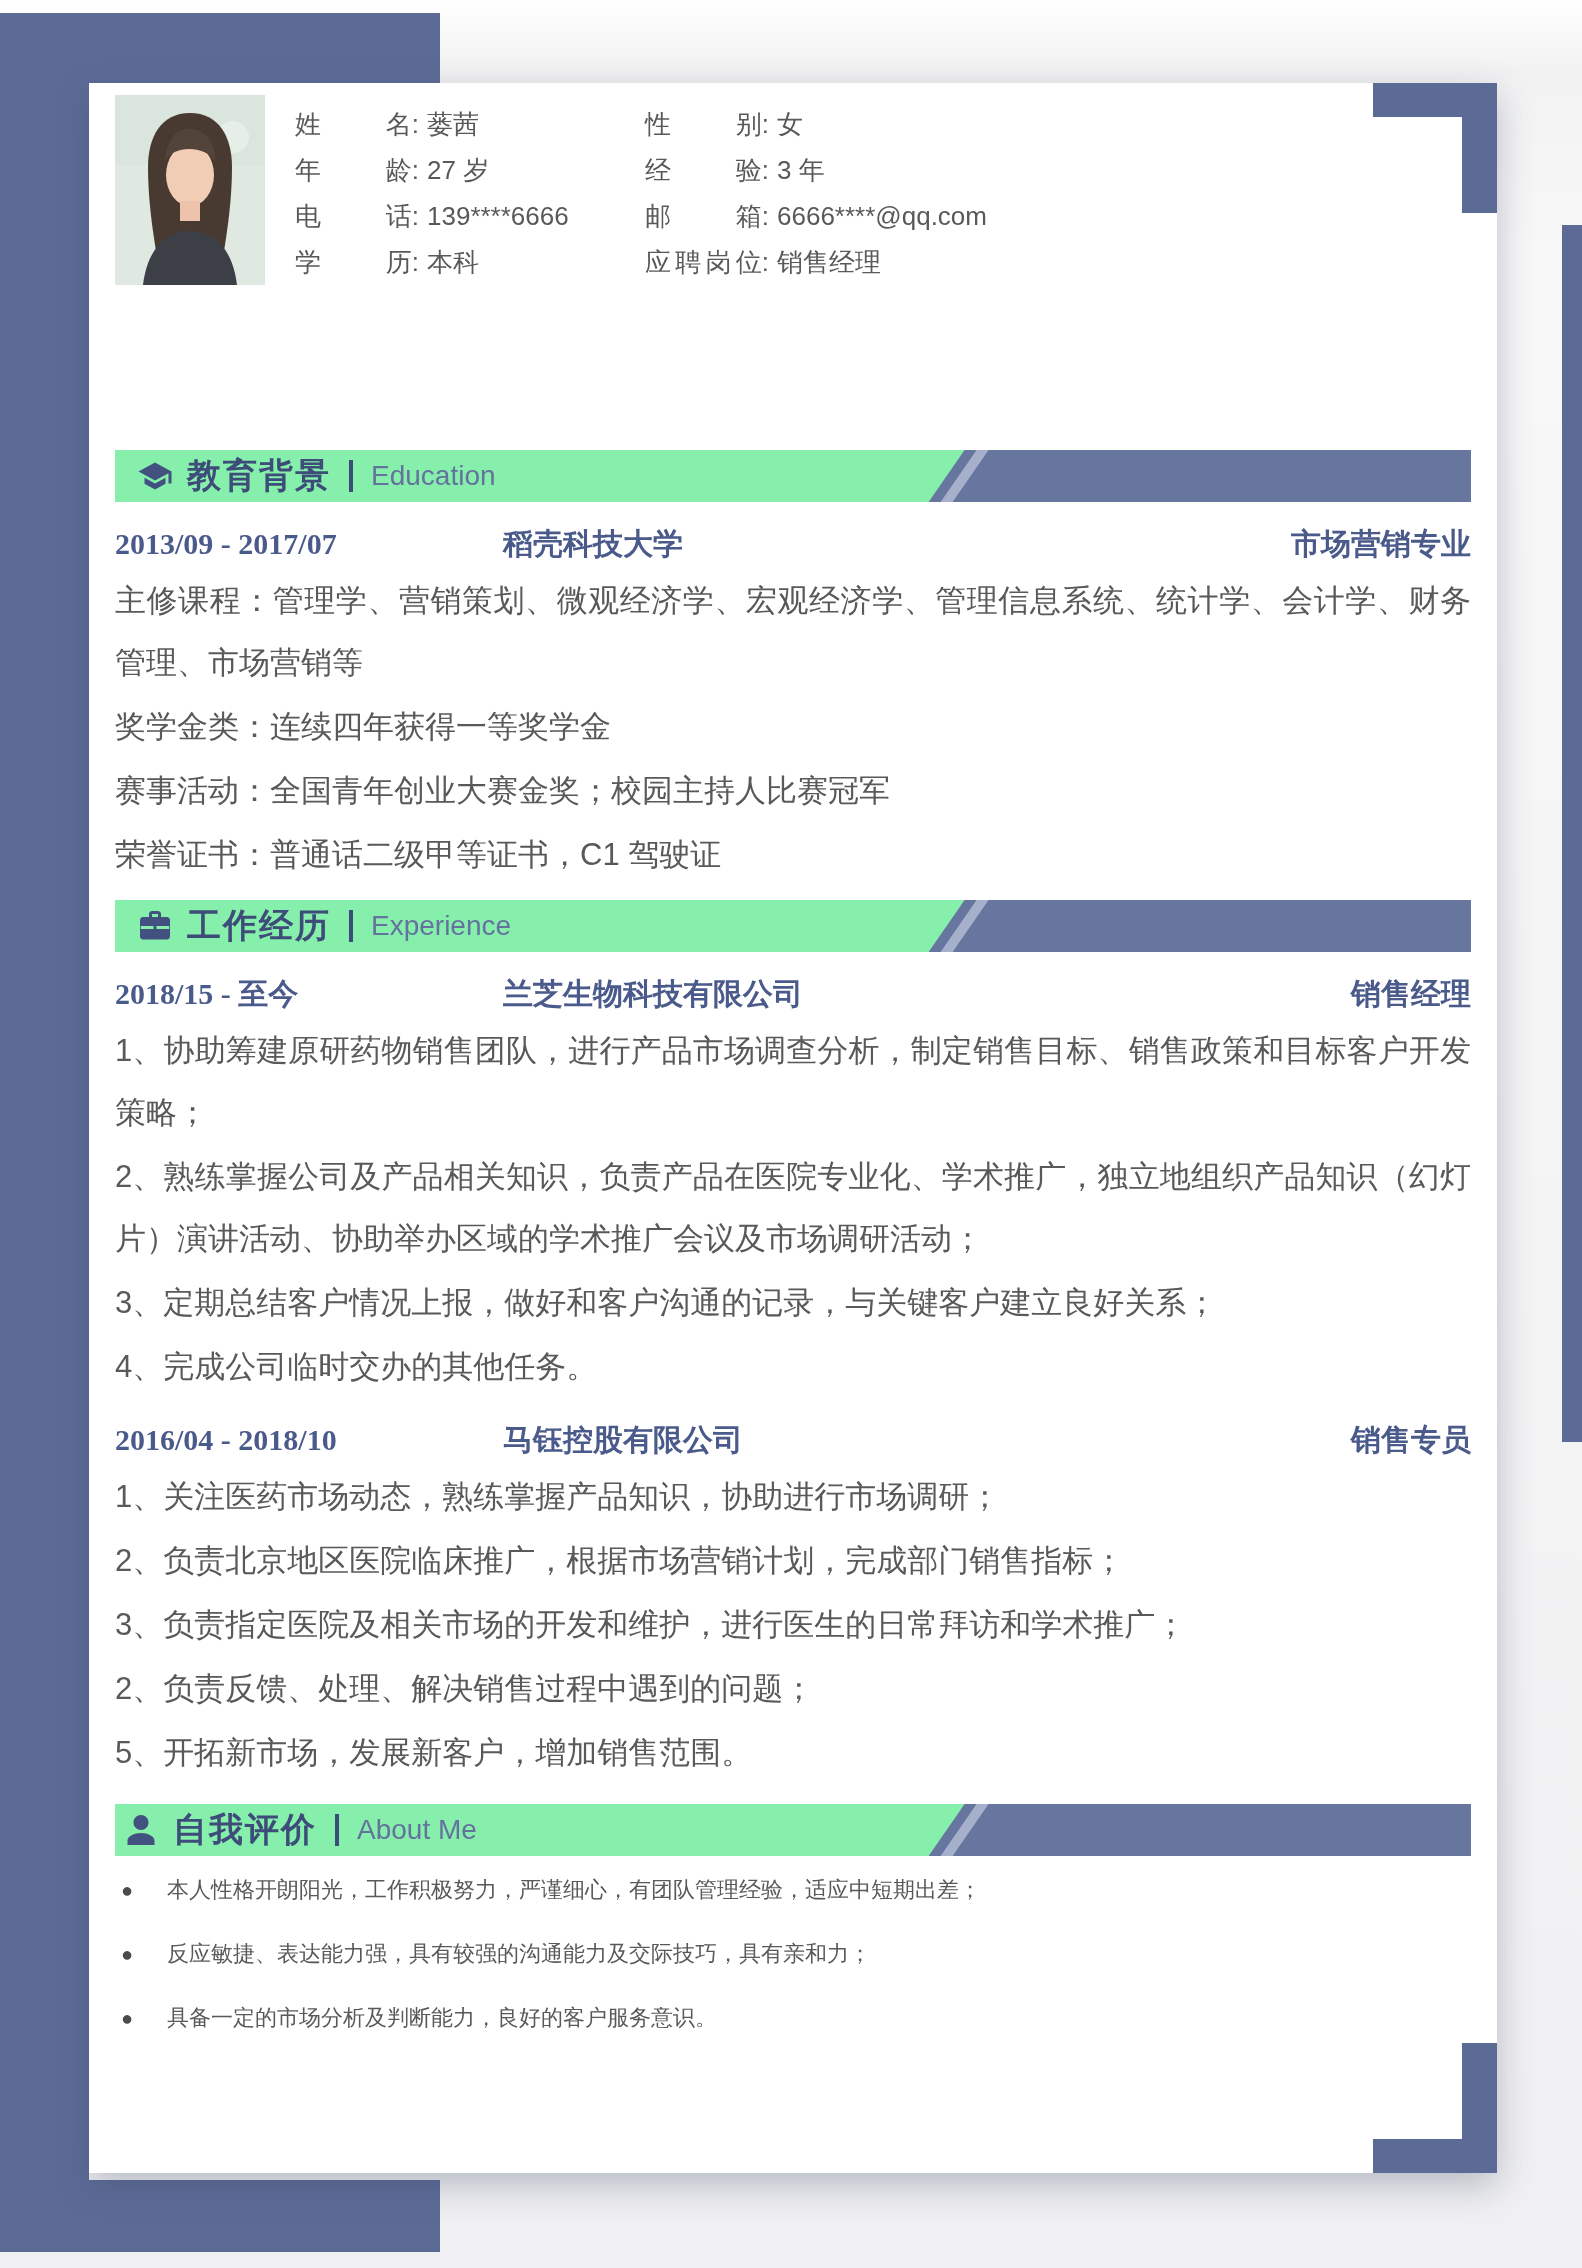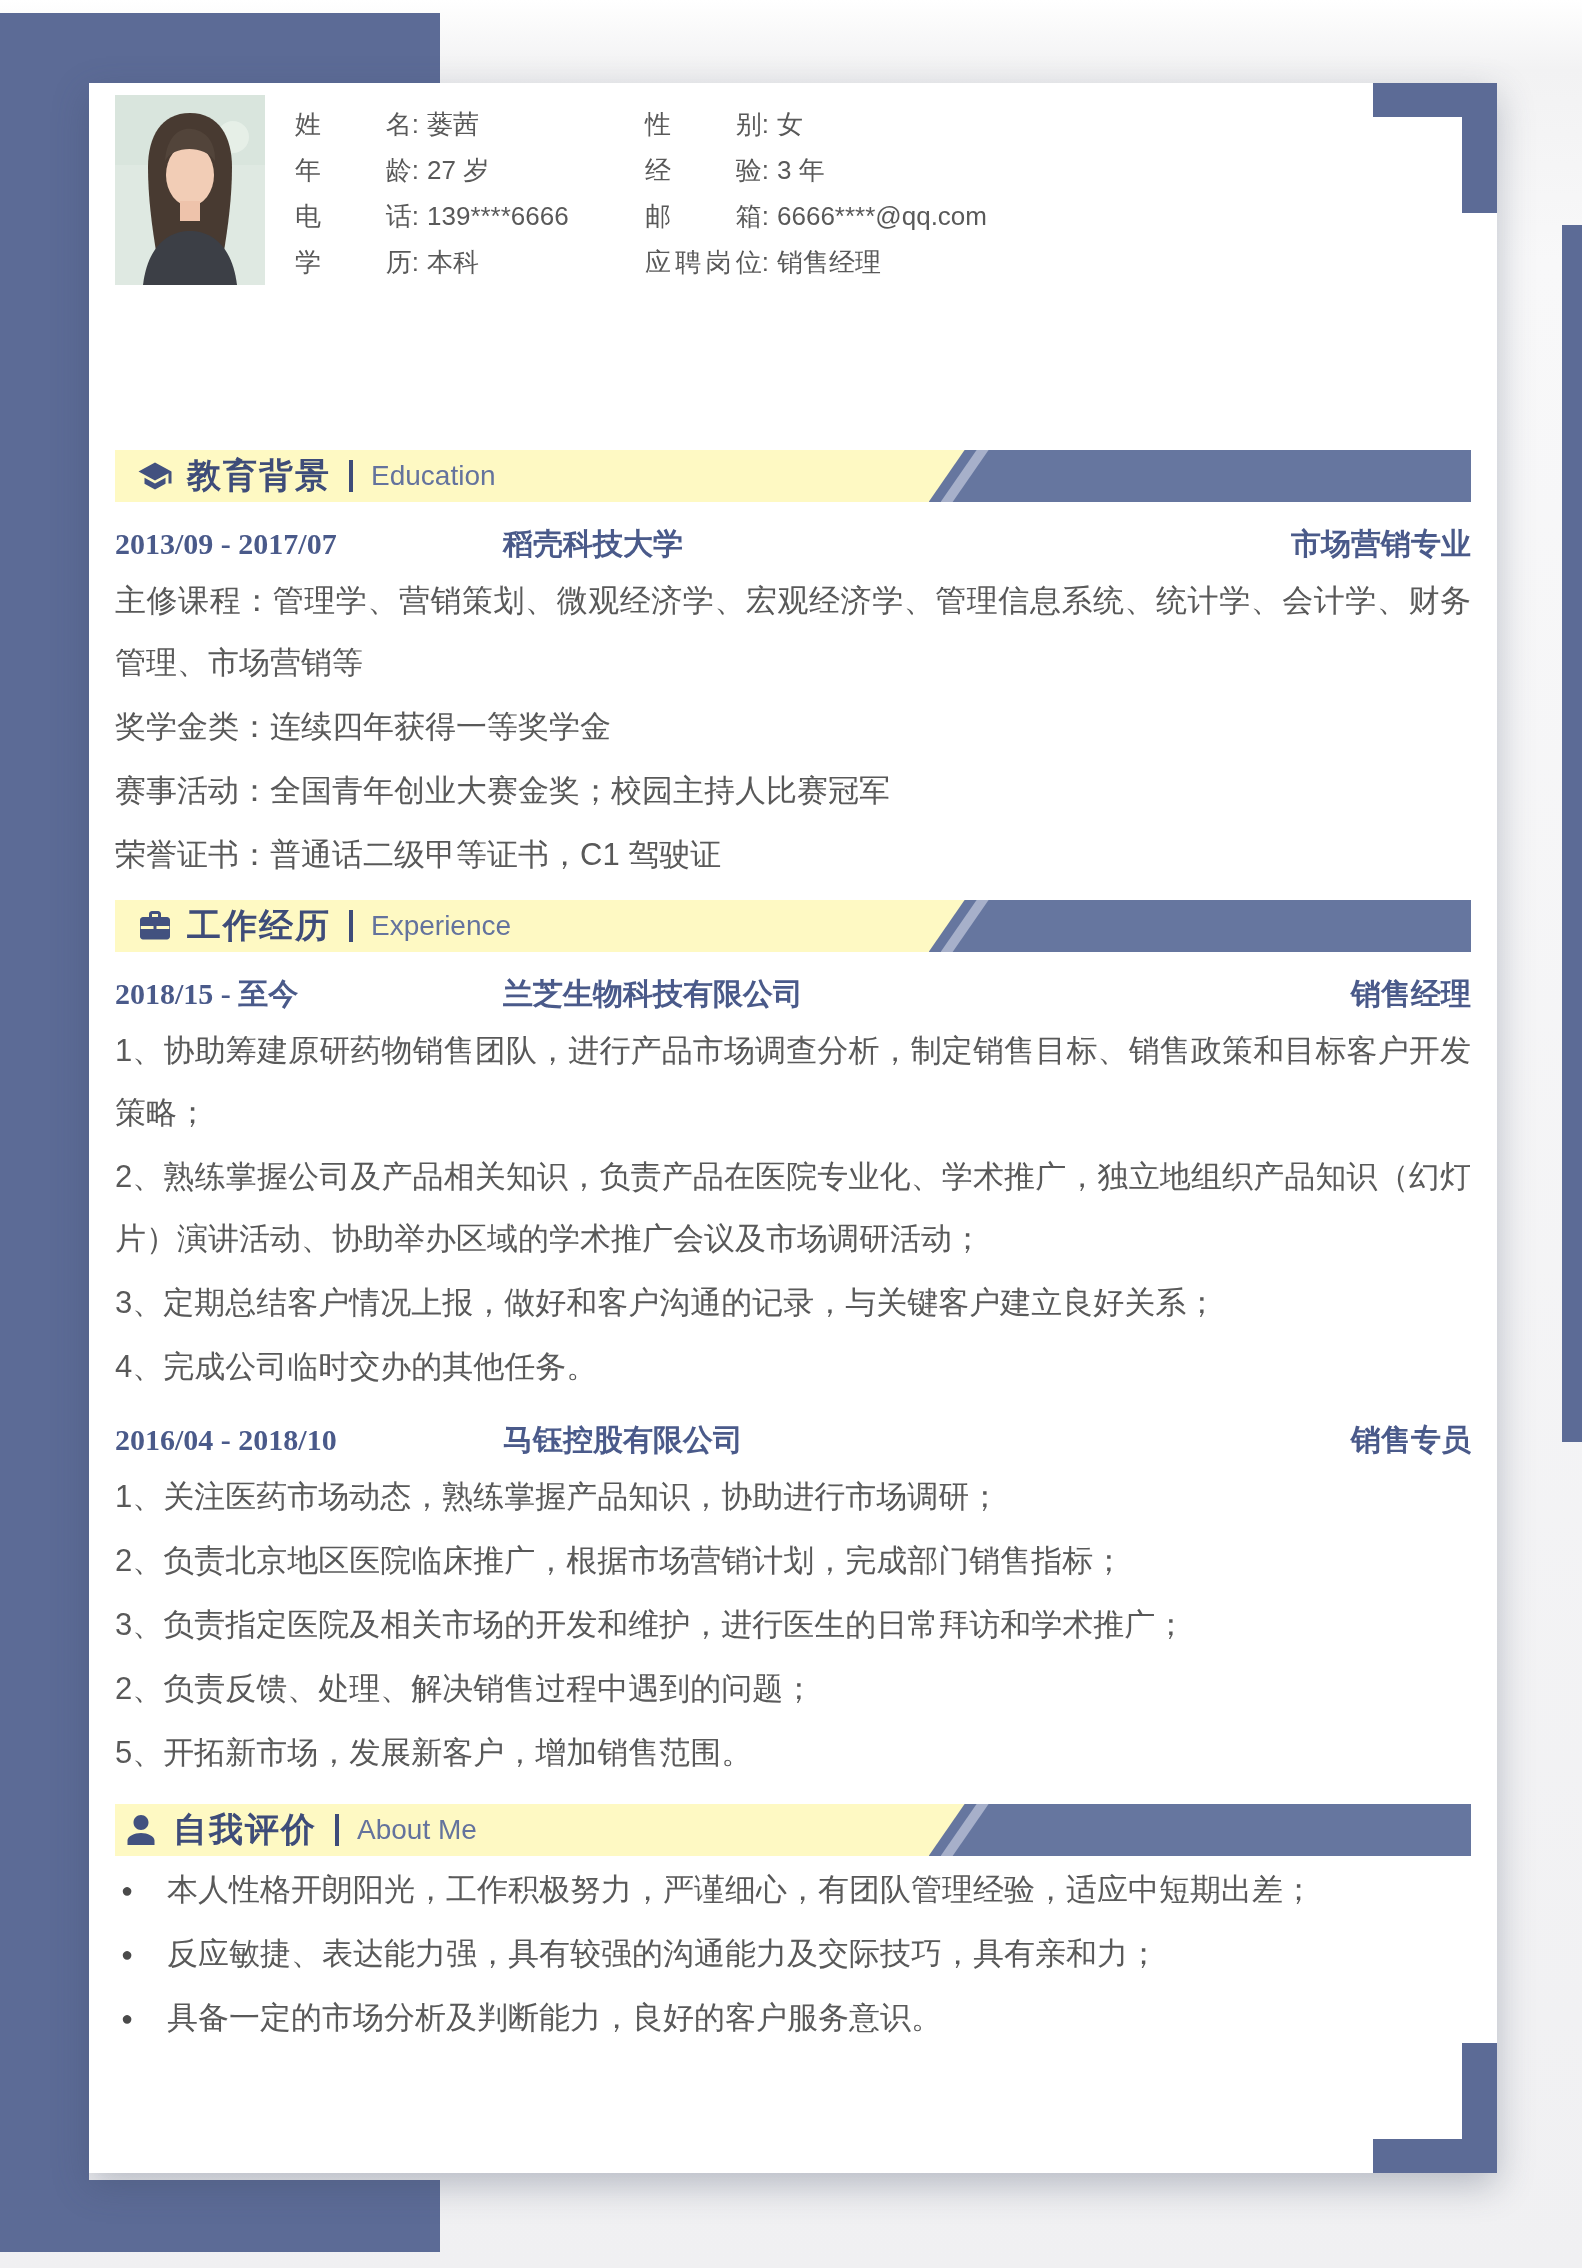--- a/index.html
+++ b/index.html
@@ -20,21 +20,21 @@
   
   .info{position:relative;height:205px;margin-top:12px;}
   .photo{position:absolute;left:0;top:0;width:150px;height:190px;overflow:hidden;}
   .col{position:absolute;top:6px;}
   .col1{left:180px;width:340px;}
   .col2{left:530px;right:0;}
   .info-row{height:46px;display:flex;align-items:center;font-size:26px;color:#595959;}
   .jlabel{display:inline-flex;justify-content:space-between;width:124px;flex:none;}
   .ival{margin-left:8px;white-space:nowrap;}
   
-  .sec-bar{position:relative;height:52px;background:#fef9c3;overflow:hidden;
+  .sec-bar{position:relative;height:52px;background:#86efac;overflow:hidden;
     display:flex;align-items:center;padding-left:22px;}
   .bar-right{position:absolute;top:0;right:0;bottom:0;left:60%;background:#66769f;
     clip-path:polygon(36px 0,100% 0,100% 100%,0 100%);}
   .bar-stripe{position:absolute;top:0;bottom:0;left:calc(60% + 12px);width:48px;background:#a7b0ca;
     clip-path:polygon(36px 0,48px 0,12px 100%,0 100%);}
   .sec-icon{width:36px;height:36px;display:inline-flex;align-items:center;margin-right:14px;position:relative;z-index:1;}
   .sec-icon svg{width:36px;height:36px;fill:#42517f;}
   .sec-title{font-size:34px;font-weight:bold;color:#3e4c79;letter-spacing:2px;position:relative;z-index:1;}
   .sec-div{width:4px;height:32px;background:#3e4c79;margin:0 18px;position:relative;z-index:1;}
   .sec-en{font-size:28px;color:#64739d;position:relative;z-index:1;}
@@ -44,21 +44,21 @@
   .e-date{width:388px;flex:none;font-family:Liberation Serif, serif;}
   .e-org{flex:1;}
   .e-role{margin-left:auto;}
   .body-p{margin:2px 0 0 0;font-size:31px;line-height:62px;color:#595959;text-align:justify;}
   .mt-edu-bar{margin-top:150px;}
   .mt-exp-bar{margin-top:14px;}
   .mt-about-bar{margin-top:20px;padding-left:8px;}
   .bullets{margin-top:14px;}
   .bullet{display:flex;align-items:flex-start;margin-bottom:24px;}
   .dot{flex:none;width:46px;font-size:20px;color:#4a4a4a;line-height:40px;padding-left:6px;}
-  .btext{font-size:31px;line-height:40px;color:#595959;}
+  .btext{font-size:22px;line-height:40px;color:#595959;}
 </style>
 </head>
 <body>
 
 <div class="canvas">
 
   <div class="deco deco-top-left"></div>
   <div class="deco deco-left-strip"></div>
   <div class="deco deco-bottom-left"></div>
   <div class="deco deco-right-band"></div>

